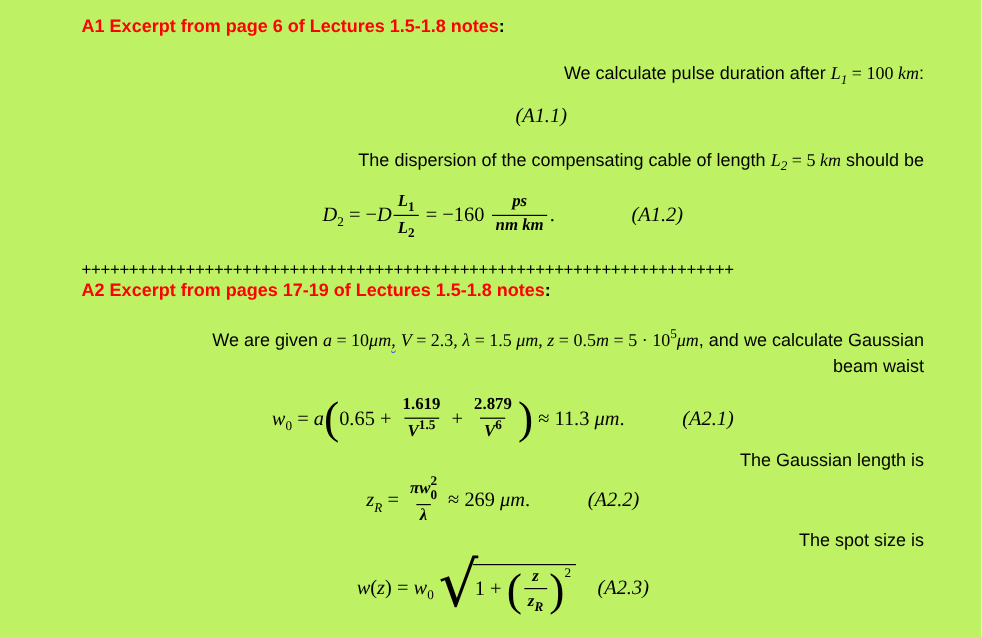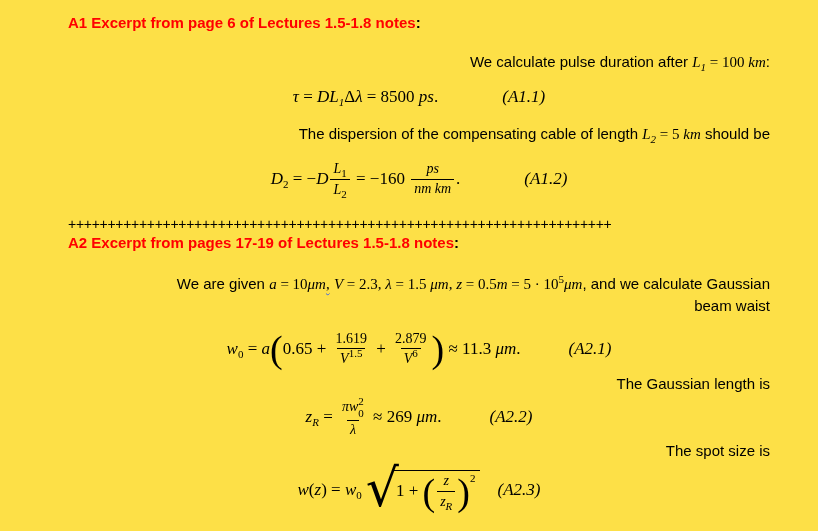--- a/index.html
+++ b/index.html
@@ -1,32 +1,32 @@
 <!DOCTYPE html>
 <html><head>
 <meta charset="utf-8">
 <style>
   html,body{margin:0;padding:0;background:#ffffff;}
   .page{width:818px;height:531px;box-sizing:border-box;padding:14px 48px 0 68px;
-        background:#fde047;font-family:"Liberation Sans",sans-serif;font-size:15px;
+        background:#bef264;font-family:"Liberation Sans",sans-serif;font-size:15px;
         color:#000;overflow:hidden;}
   p{margin:0;}
   .h-red{font-weight:bold;font-size:15px;margin:0 0 22px 0;}
   .red{color:#ff0000;}
   .body-line{line-height:17px;text-align:right;}
   .mi{font-family:"Liberation Serif",serif;font-style:italic;}
   .mn{font-family:"Liberation Serif",serif;font-style:normal;}
   sub{font-size:11px;line-height:0;}
   sup{font-size:11px;line-height:0;}
   .eqrow{display:flex;justify-content:center;align-items:center;font-size:17px;line-height:1.2;}
   .math{display:inline-flex;align-items:center;}
   .math span{white-space:pre;}
   .grp{display:inline-block;}
   .frac{display:inline-flex;flex-direction:column;align-items:center;font-size:14px;
-        line-height:1.15;margin:0 2px;}
+        line-height:1.15;margin:0 2px;font-weight:bold;}
   .frac .num{padding:0 3px 1px;}
   .frac .den{border-top:1.4px solid #000;padding:1px 3px 0;}
   .bigp{font-family:"Liberation Serif",serif;font-style:normal;font-size:38px;
         font-weight:300;line-height:1;}
   .eq-tag{margin-left:64px;white-space:pre;}
   .tag-mid{margin-left:48px;}
   .tag-close{margin-left:16px;font-family:Liberation Serif, serif;}
   .sqrt{display:inline-flex;align-items:center;margin:0 2px 0 4px;}
   .radical{font-family:"DejaVu Sans",sans-serif;font-style:normal;font-size:52px;
            line-height:1;margin-right:-5px;transform:translateY(-2px);}
@@ -54,23 +54,20 @@
 </head>
 <body>
 
 <div class="page">
 
   <p class="h-red"><span class="red">A1 Excerpt from page 6 of Lectures 1.5-1.8 notes</span><span>:</span></p>
 
   <p class="body-line mt-intro"><span>We calculate pulse duration after </span><span class="mi">L</span><sub class="mi">1</sub><span class="mn"> = 100 </span><span class="mi">km</span><span>:</span></p>
 
   <div class="eqrow m-eq1">
-    <span class="math">
-      <span class="grp"><span class="mi">τ</span><span class="mn"> = </span><span class="mi">DL</span><sub class="mi">1</sub><span class="mn">Δ</span><span class="mi">λ</span><span class="mn"> = 8500 </span><span class="mi">ps</span><span class="mn">.</span></span>
-    </span>
     <span class="eq-tag mi">(A1.1)</span>
   </div>
 
   <p class="body-line"><span>The dispersion of the compensating cable of length </span><span class="mi">L</span><sub class="mi">2</sub><span class="mn"> = 5 </span><span class="mi">km</span><span> should be</span></p>
 
   <div class="eqrow m-eq2">
     <span class="math">
       <span class="grp"><span class="mi">D</span><sub class="mn">2</sub><span class="mn"> = −</span><span class="mi">D</span></span>
       <span class="frac"><span class="num"><span class="mi">L</span><sub class="mn">1</sub></span><span class="den"><span class="mi">L</span><sub class="mn">2</sub></span></span>
       <span class="grp"><span class="mn"> = −160 </span></span>

